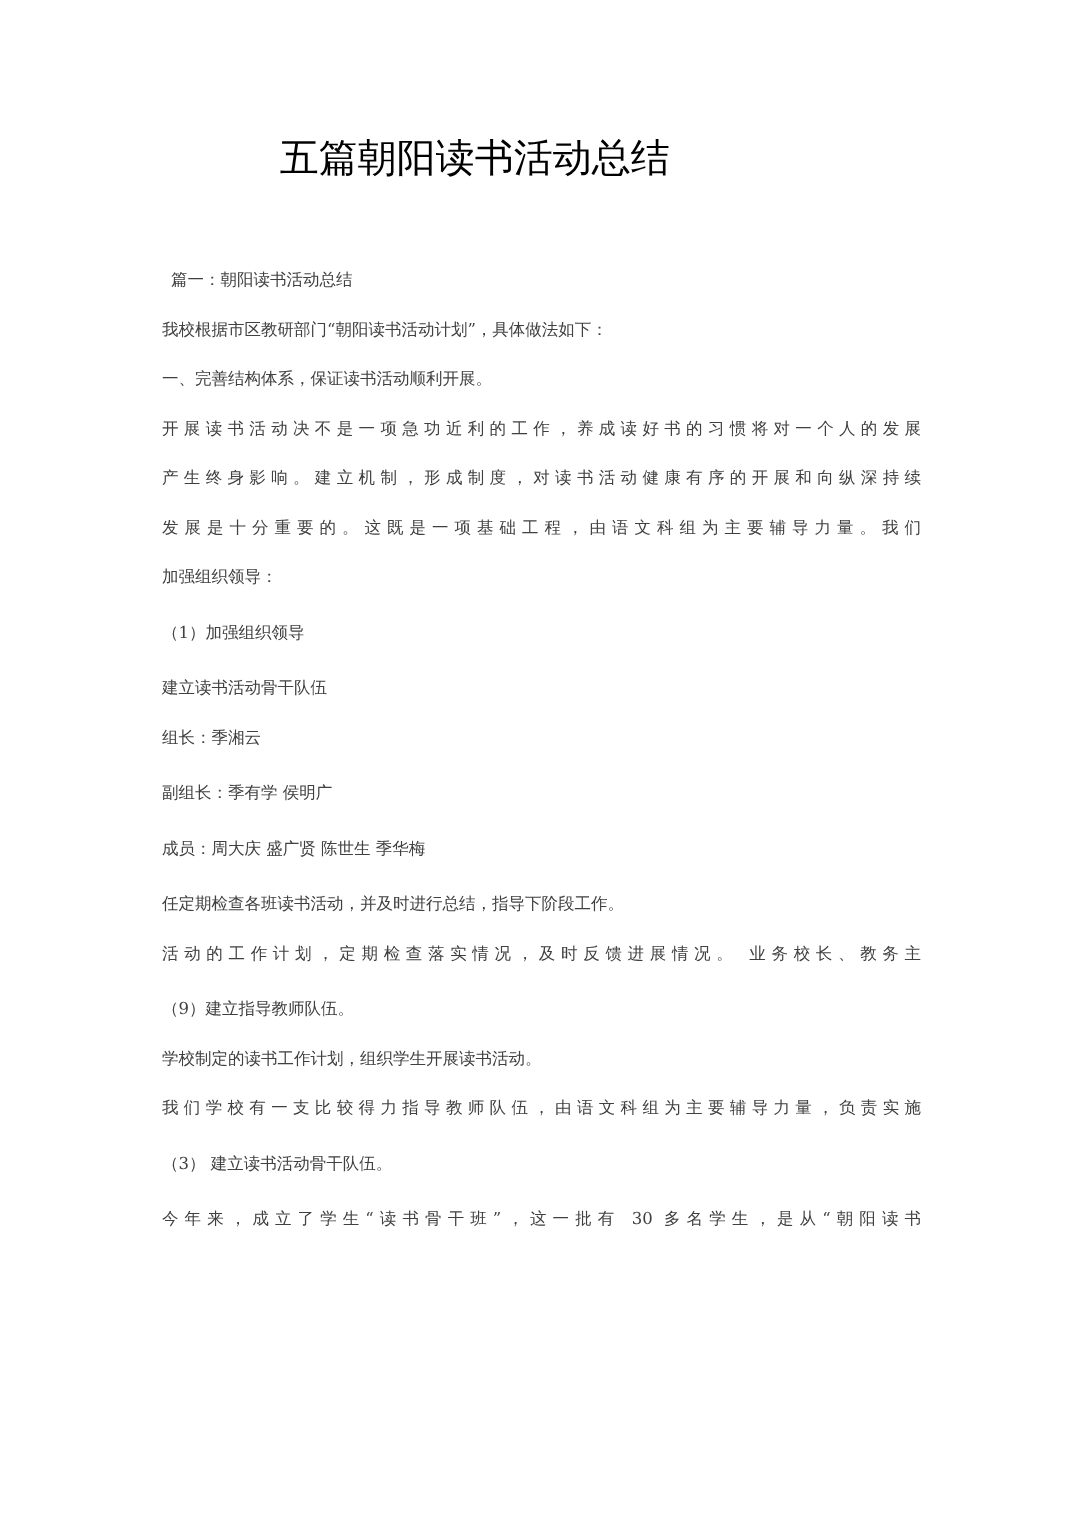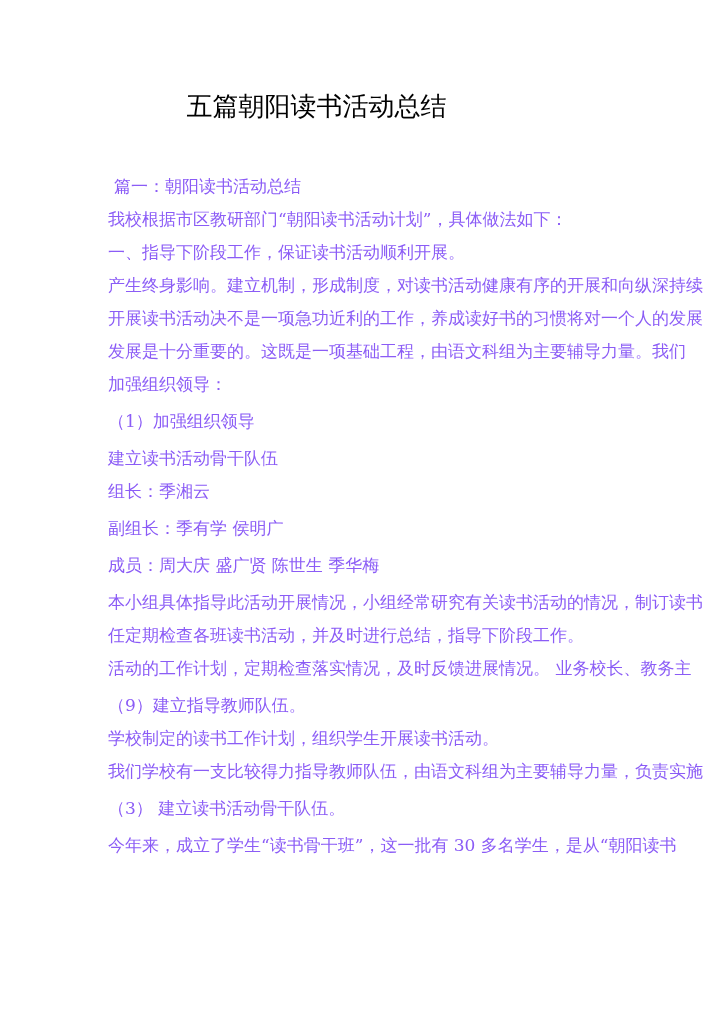--- a/index.html
+++ b/index.html
@@ -34,61 +34,60 @@
       color: #000000;
       font-weight: normal;
     }
     .body-text {
       position: absolute;
       left: 108px;
       top: 170px;
       width: 506px;
     }
     .line {
-      font-size: 17px;
+      font-size: 11px;
       line-height: 33px;
       height: 33px;
       white-space: nowrap;
       text-align: justify;
       text-align-last: justify;
-      color: #8b5cf6;
+      color: #404040;
     }
     .line.last {
       text-align-last: left;
     }
     .line.indent-small {
       padding-left: 6px;
     }
     .gap-s { height: 4px; }
   </style>
 </head>
 <body>
 
 <div class="page">
   <div class="title">五篇朝阳读书活动总结</div>
 
   <div class="body-text">
     <div class="line last indent-small">篇一：朝阳读书活动总结</div>
     <div class="line last">我校根据市区教研部门“朝阳读书活动计划”，具体做法如下：</div>
-    <div class="line last">一、指导下阶段工作，保证读书活动顺利开展。</div>
+    <div class="line last">一、完善结构体系，保证读书活动顺利开展。</div>
+    <div class="line">开展读书活动决不是一项急功近利的工作，养成读好书的习惯将对一个人的发展</div>
     <div class="line">产生终身影响。建立机制，形成制度，对读书活动健康有序的开展和向纵深持续</div>
-    <div class="line">开展读书活动决不是一项急功近利的工作，养成读好书的习惯将对一个人的发展</div>
     <div class="line">发展是十分重要的。这既是一项基础工程，由语文科组为主要辅导力量。我们</div>
     <div class="line last">加强组织领导：</div>
     <div class="gap-s"></div>
     <div class="line last">（1）加强组织领导</div>
     <div class="gap-s"></div>
     <div class="line last">建立读书活动骨干队伍</div>
     <div class="line last">组长：季湘云</div>
     <div class="gap-s"></div>
     <div class="line last">副组长：季有学  侯明广</div>
     <div class="gap-s"></div>
     <div class="line last">成员：周大庆  盛广贤  陈世生  季华梅</div>
     <div class="gap-s"></div>
-    <div class="line">本小组具体指导此活动开展情况，小组经常研究有关读书活动的情况，制订读书</div>
     <div class="line last">任定期检查各班读书活动，并及时进行总结，指导下阶段工作。</div>
     <div class="line">活动的工作计划，定期检查落实情况，及时反馈进展情况。 业务校长、教务主</div>
     <div class="gap-s"></div>
     <div class="line last">（9）建立指导教师队伍。</div>
     <div class="line last">学校制定的读书工作计划，组织学生开展读书活动。</div>
     <div class="line">我们学校有一支比较得力指导教师队伍，由语文科组为主要辅导力量，负责实施</div>
     <div class="gap-s"></div>
     <div class="line last">（3）  建立读书活动骨干队伍。</div>
     <div class="gap-s"></div>
     <div class="line">今年来，成立了学生“读书骨干班”，这一批有 30 多名学生，是从“朝阳读书</div>

